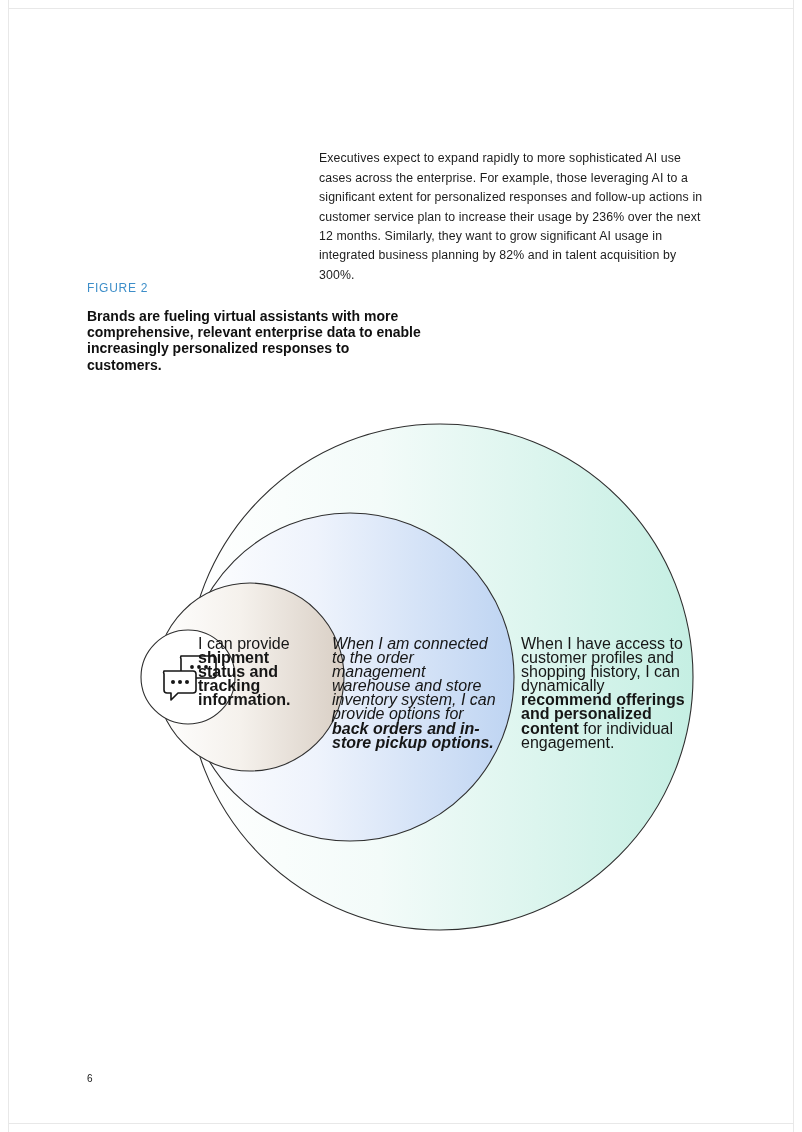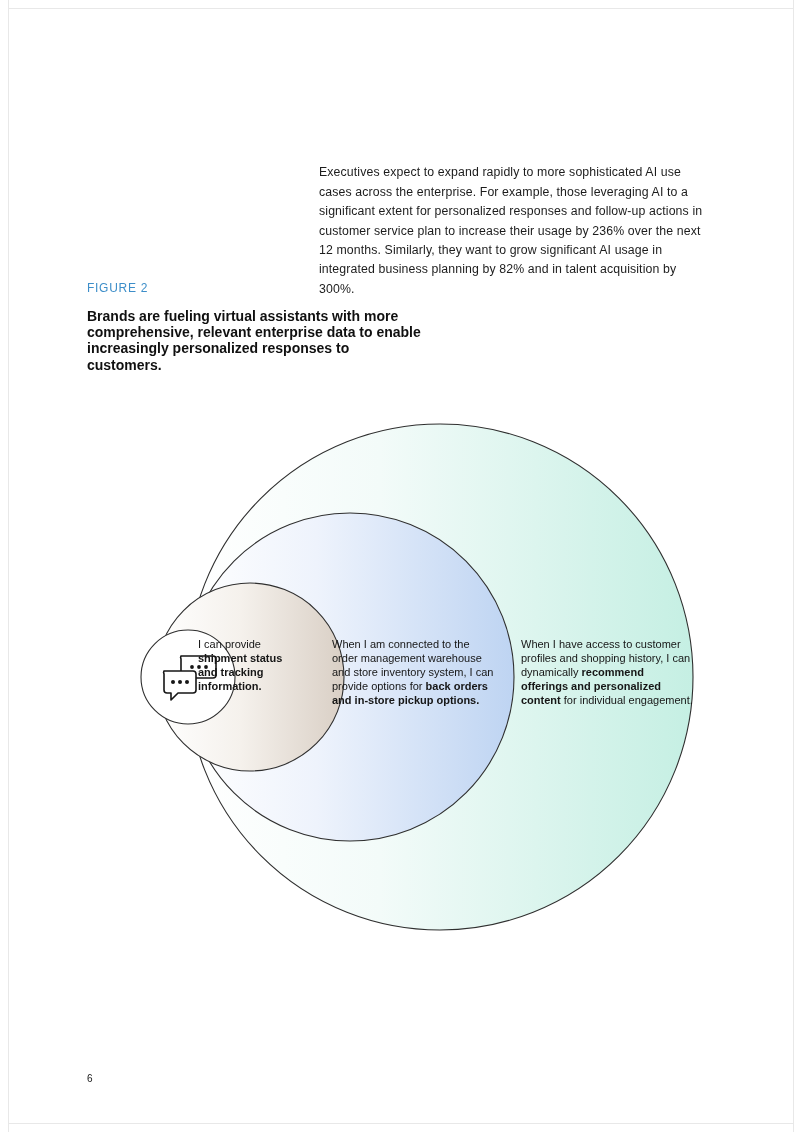--- a/index.html
+++ b/index.html
@@ -38,21 +38,21 @@
     width: 786px;
     height: 1px;
     background: #e8e8e8;
   }
   .page-rule-top { top: 8px; }
   .page-rule-bottom { bottom: 8px; }
 
   .intro-paragraph {
     position: absolute;
     left: 319px;
-    top: 151px;
+    top: 137px;
     width: 392px;
     font-size: 12.3px;
     line-height: 19.4px;
     color: #1c1c1c;
     letter-spacing: 0.01em;
   }
 
   .figure-label {
     position: absolute;
     left: 87px;
@@ -80,28 +80,28 @@
     top: 370px;
     width: 680px;
     height: 620px;
   }
   .diagram svg {
     display: block;
   }
 
   .bubble-text {
     position: absolute;
-    font-size: 11px;
+    font-size: 16px;
     line-height: 14.1px;
     color: #161616;
   }
   .bubble-text b { font-weight: 700; }
 
   .txt-1 { left: 198px; top: 637px; width: 105px; }
-  .txt-2 { left: 332px; top: 637px; width: 165px; }
+  .txt-2 { left: 332px; top: 637px; width: 165px; font-style: italic; }
   .txt-3 { left: 521px; top: 637px; width: 172px; }
 
   .page-number {
     position: absolute;
     left: 87px;
     top: 1073px;
     font-size: 10px;
     color: #161616;
   }
 </style>

